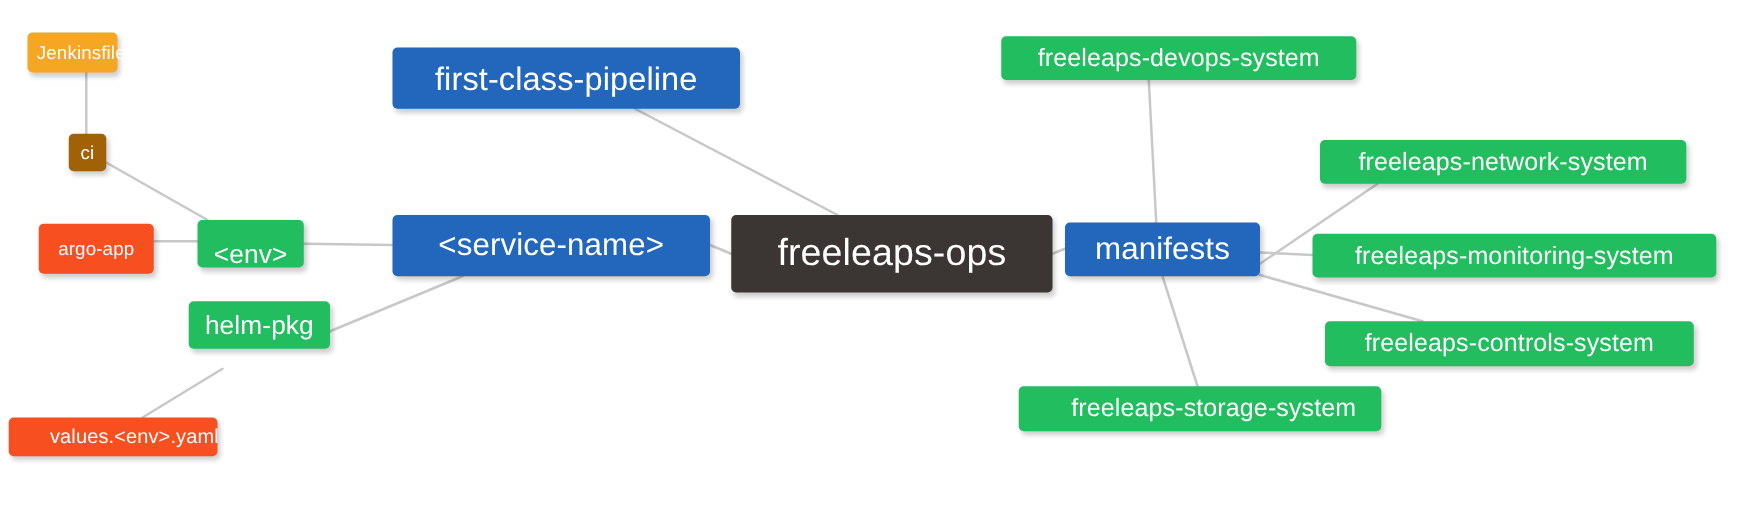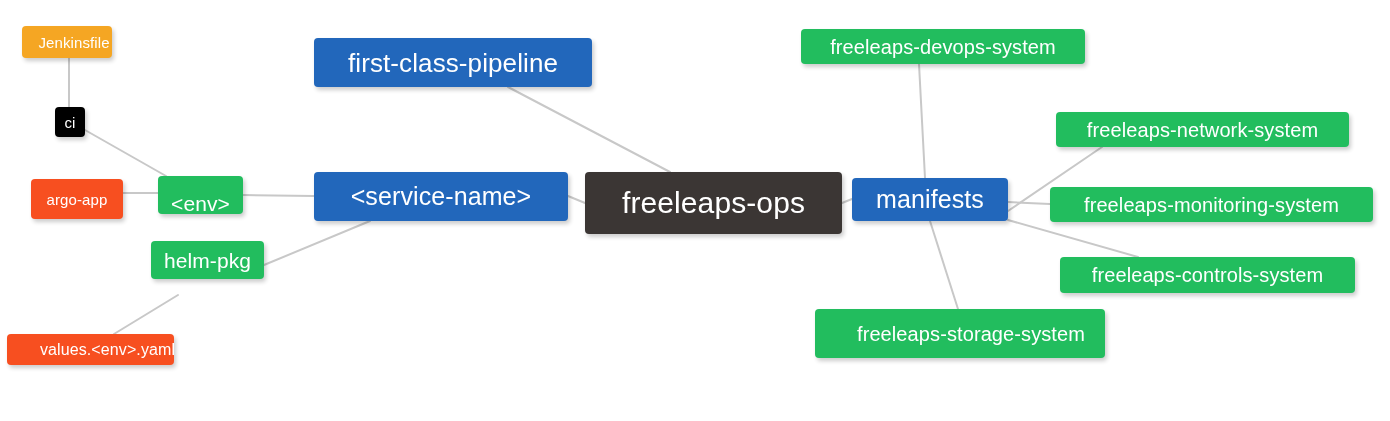--- a/index.html
+++ b/index.html
@@ -74,41 +74,41 @@
       </div>
       <div class="node" style="left: 852px; top: 178px; width: 156px; height: 43px; background: rgb(34, 103, 187); font-size: 25px;">
         <span>manifests</span>
       </div>
       <div class="node" style="left: 158px; top: 176px; width: 85px; height: 38px; background: rgb(34, 189, 94); font-size: 21px; align-items: flex-end;">
         <span>&lt;env&gt;</span>
       </div>
       <div class="node" style="left: 151px; top: 241px; width: 113px; height: 38px; background: rgb(34, 189, 94); font-size: 21px;">
         <span>helm-pkg</span>
       </div>
-      <div class="node" style="left: 55px; top: 107px; width: 30px; height: 30px; background: #000000; font-size: 15px;">
+      <div class="node" style="left: 55px; top: 107px; width: 30px; height: 30px; background: #a16207; font-size: 15px;">
         <span>ci</span>
       </div>
       <div class="node" style="left: 31px; top: 179px; width: 92px; height: 40px; background: rgb(247, 79, 32); font-size: 15px;">
         <span>argo-app</span>
       </div>
-      <div class="node" style="left: 22px; top: 26px; width: 90px; height: 32px; background: rgb(245, 166, 35); font-size: 15px; padding-left: 24px;">
+      <div class="node" style="left: 22px; top: 26px; width: 72px; height: 32px; background: rgb(245, 166, 35); font-size: 15px; padding-left: 24px;">
         <span>Jenkinsfile</span>
       </div>
       <div class="node" style="left: 7px; top: 334px; width: 167px; height: 31px; background: rgb(247, 79, 32); font-size: 16px; padding-left: 44px;">
         <span>values.&lt;env&gt;.yaml</span>
       </div>
       <div class="node" style="left: 801px; top: 29px; width: 284px; height: 35px; background: rgb(34, 189, 94); font-size: 20px;">
         <span>freeleaps-devops-system</span>
       </div>
       <div class="node" style="left: 1056px; top: 112px; width: 293px; height: 35px; background: rgb(34, 189, 94); font-size: 20px;">
         <span>freeleaps-network-system</span>
       </div>
       <div class="node" style="left: 1050px; top: 187px; width: 323px; height: 35px; background: rgb(34, 189, 94); font-size: 20px; justify-content: center;">
         <span>freeleaps-monitoring-system</span>
       </div>
       <div class="node" style="left: 1060px; top: 257px; width: 295px; height: 36px; background: rgb(34, 189, 94); font-size: 20px;">
         <span>freeleaps-controls-system</span>
       </div>
-      <div class="node" style="left: 815px; top: 309px; width: 290px; height: 49px; background: rgb(34, 189, 94); font-size: 20px; padding-left: 32px;">
+      <div class="node" style="left: 815px; top: 309px; width: 290px; height: 36px; background: rgb(34, 189, 94); font-size: 20px; padding-left: 32px;">
         <span>freeleaps-storage-system</span>
       </div>
     </div>
 </div>
 
 </body></html>

